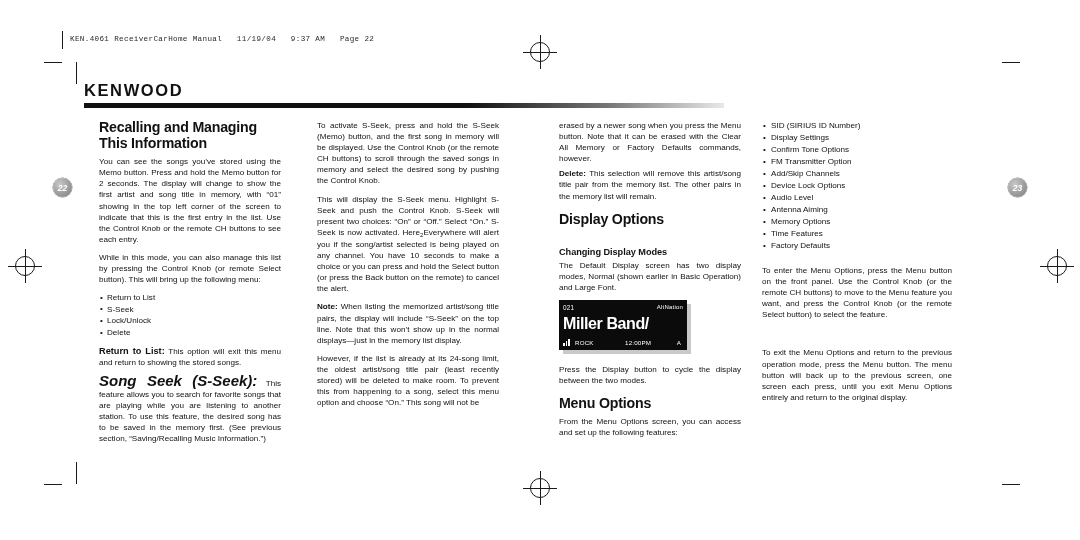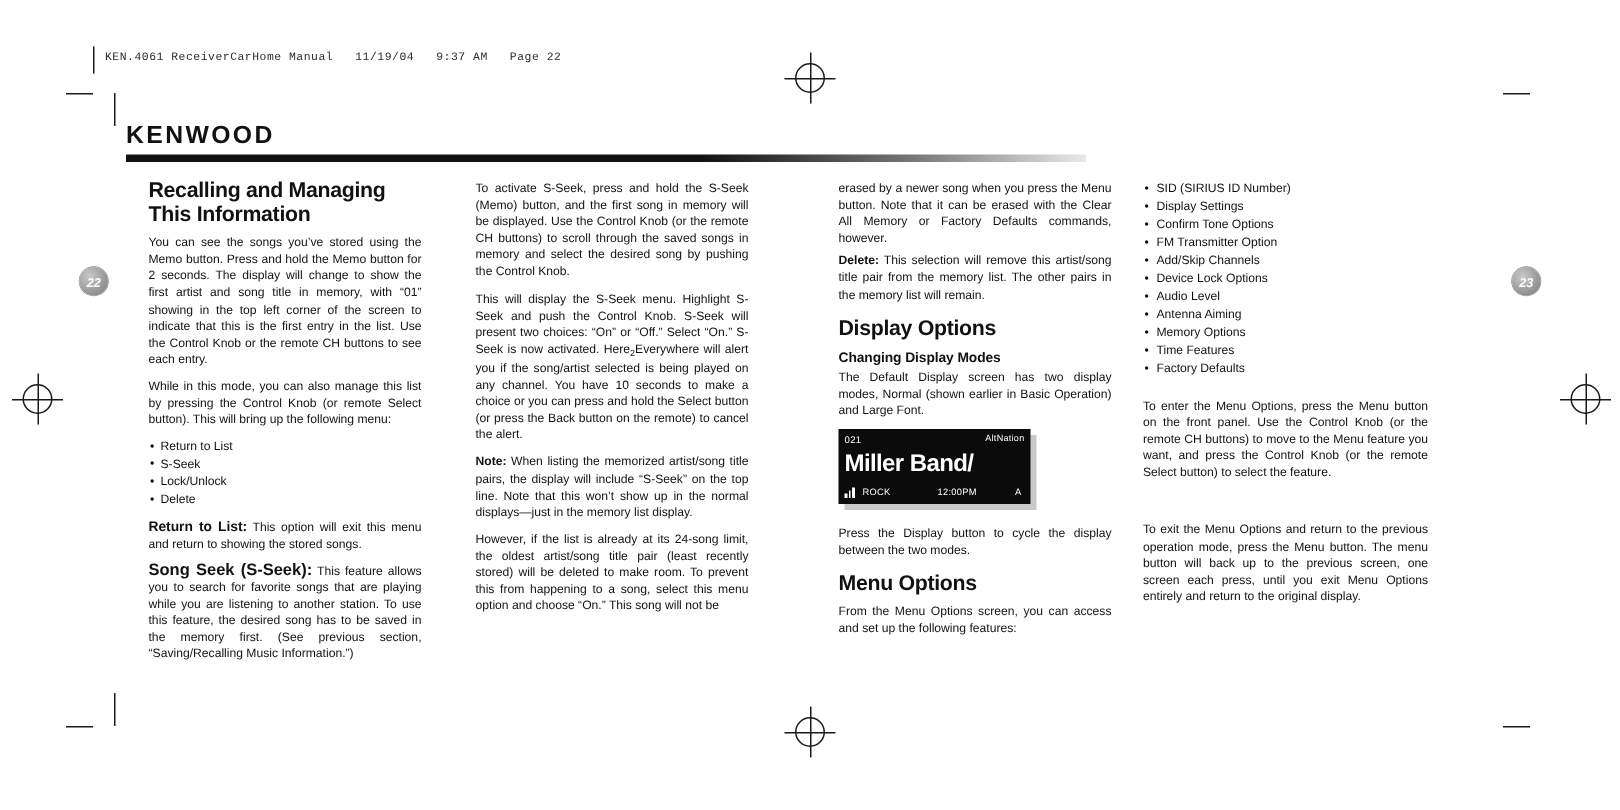--- a/index.html
+++ b/index.html
@@ -163,41 +163,41 @@
   <ul class="bul">
     <li>Return to List</li>
     <li>S-Seek</li>
     <li>Lock/Unlock</li>
     <li>Delete</li>
   </ul>
   <p>
     <span class="run" style="font-size:9.2px;">Return to List:</span><span> This option will exit this menu and return to showing the stored songs.</span>
   </p>
   <p>
-    <span class="run" style="font-size:11px;">Song Seek (S-Seek):</span><span> This feature allows you to search for favorite songs that are playing while you are listening to another station. To use this feature, the desired song has to be saved in the memory first. (See previous section, “Saving/Recalling Music Information.”)</span>
+    <span class="run" style="font-size:15px;font-style:italic;">Song Seek (S-Seek):</span><span> This feature allows you to search for favorite songs that are playing while you are listening to another station. To use this feature, the desired song has to be saved in the memory first. (See previous section, “Saving/Recalling Music Information.”)</span>
   </p>
 </div>
 
 <div class="col c2">
   <p>To activate S-Seek, press and hold the S-Seek (Memo) button, and the first song in memory will be displayed. Use the Control Knob (or the remote CH buttons) to scroll through the saved songs in memory and select the desired song by pushing the Control Knob.</p>
   <p>
     <span>This will display the S-Seek menu. Highlight S-Seek and push the Control Knob. S-Seek will present two choices: “On” or “Off.” Select “On.” S-Seek is now activated. Here</span><sub>2</sub><span>Everywhere will alert you if the song/artist selected is being played on any channel. You have 10 seconds to make a choice or you can press and hold the Select button (or press the Back button on the remote) to cancel the alert.</span>
   </p>
   <p>
     <span class="runsm">Note:</span><span> When listing the memorized artist/song title pairs, the display will include “S-Seek” on the top line. Note that this won’t show up in the normal displays—just in the memory list display.</span>
   </p>
   <p>However, if the list is already at its 24-song limit, the oldest artist/song title pair (least recently stored) will be deleted to make room. To prevent this from happening to a song, select this menu option and choose “On.” This song will not be</p>
 </div>
 
 <div class="col c3">
   <p style="margin-bottom:4px;">erased by a newer song when you press the Menu button. Note that it can be erased with the Clear All Memory or Factory Defaults commands, however.</p>
   <p>
     <span class="runsm">Delete:</span><span> This selection will remove this artist/song title pair from the memory list. The other pairs in the memory list will remain.</span>
   </p>
-  <h1 class="sect" style="margin-top:10px;margin-bottom:6px;">Display Options</h1>
+  <h1 class="sect" style="margin-top:10px;margin-bottom:20px;">Display Options</h1>
   <h2 class="sub">Changing Display Modes</h2>
   <p style="margin-bottom:6px;">The Default Display screen has two display modes, Normal (shown earlier in Basic Operation) and Large Font.</p>
 
   <div style="position:relative;height:56px;">
     <div class="lcd-shadow" style="left:4px;top:4px;position:absolute;"></div>
     <div class="lcd" style="position:absolute;left:0;top:0;">
       <div class="top">
         <span class="ch">021</span>
         <span class="band">AltNation</span>
       </div>

